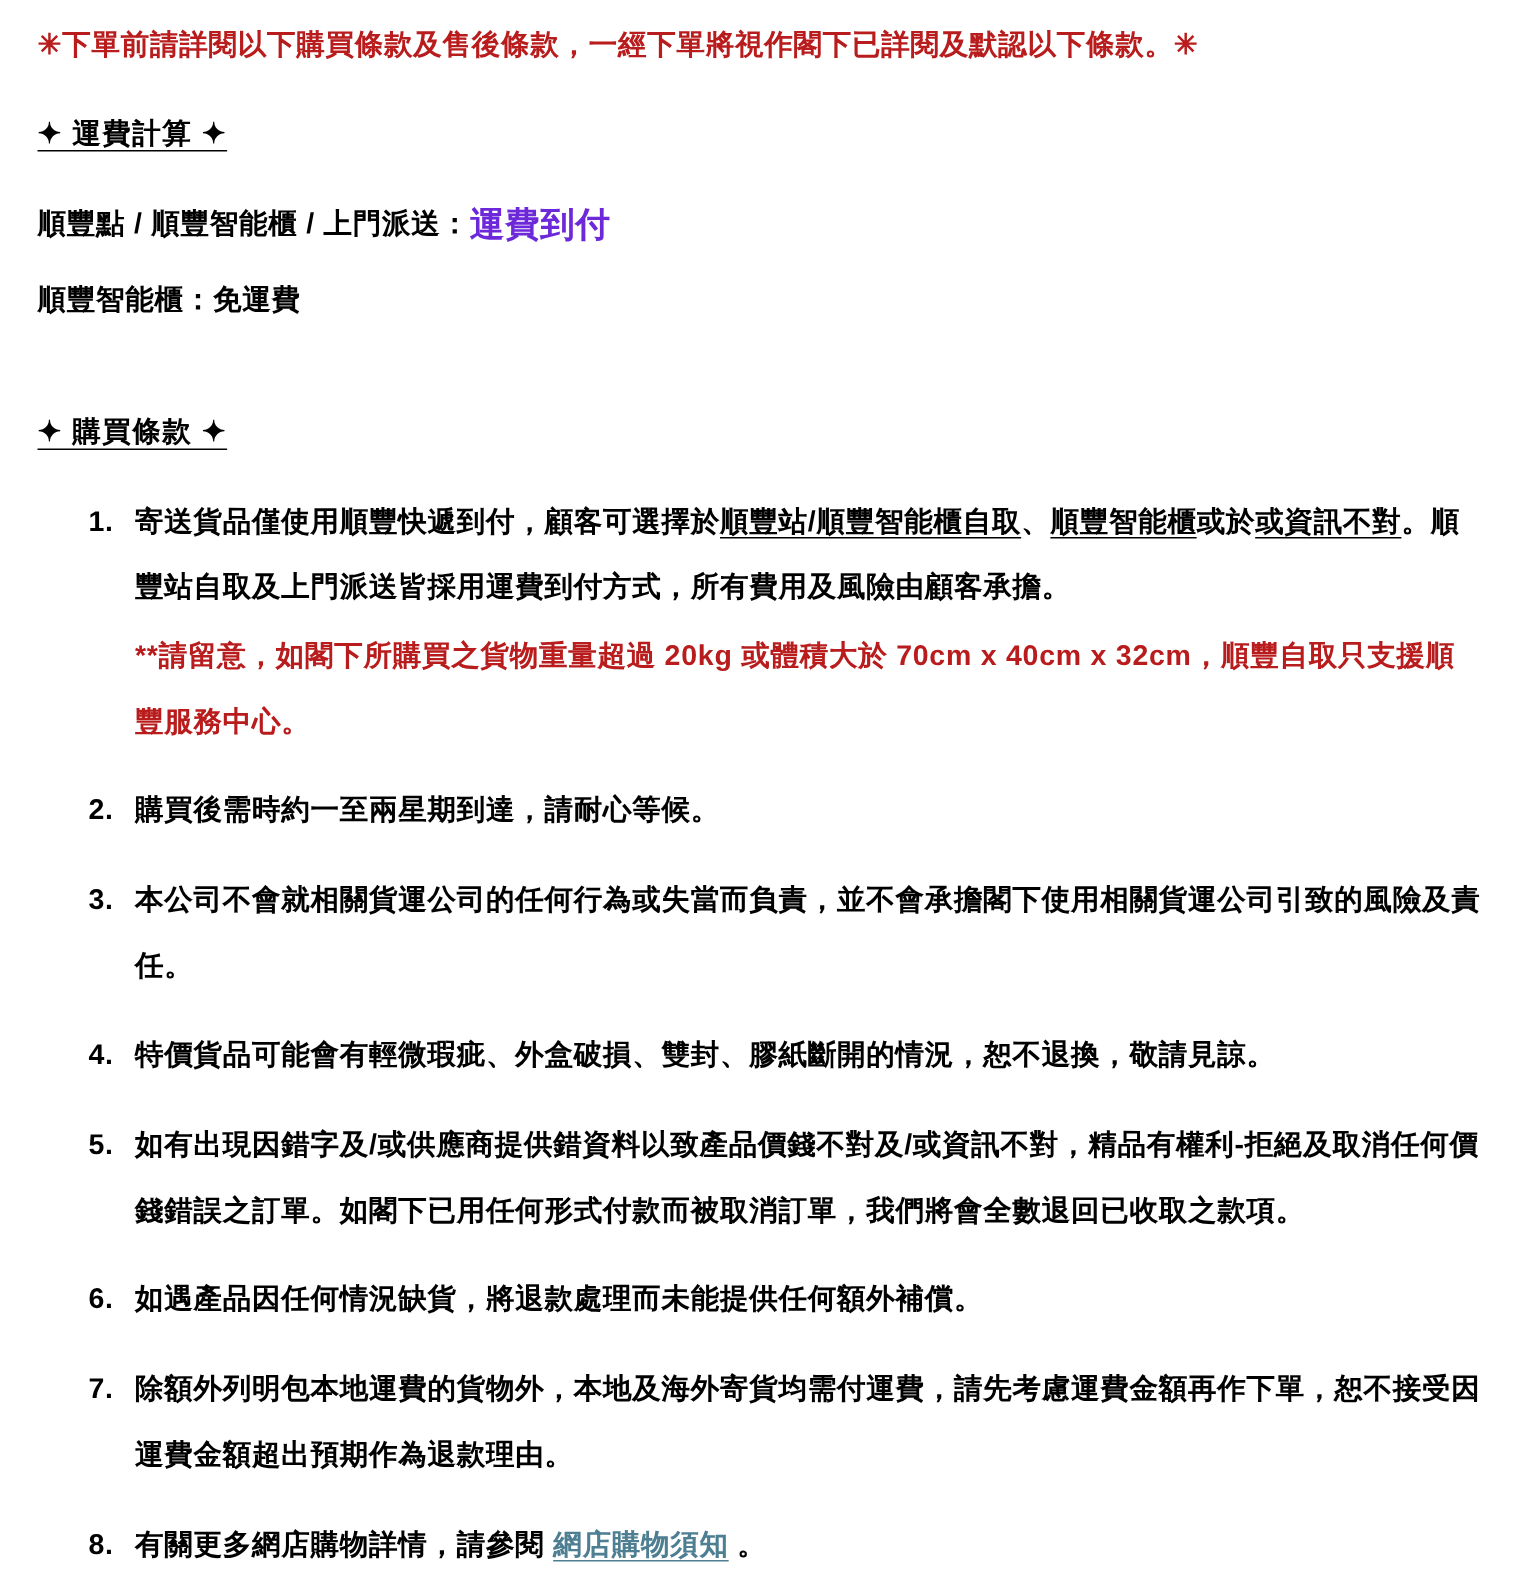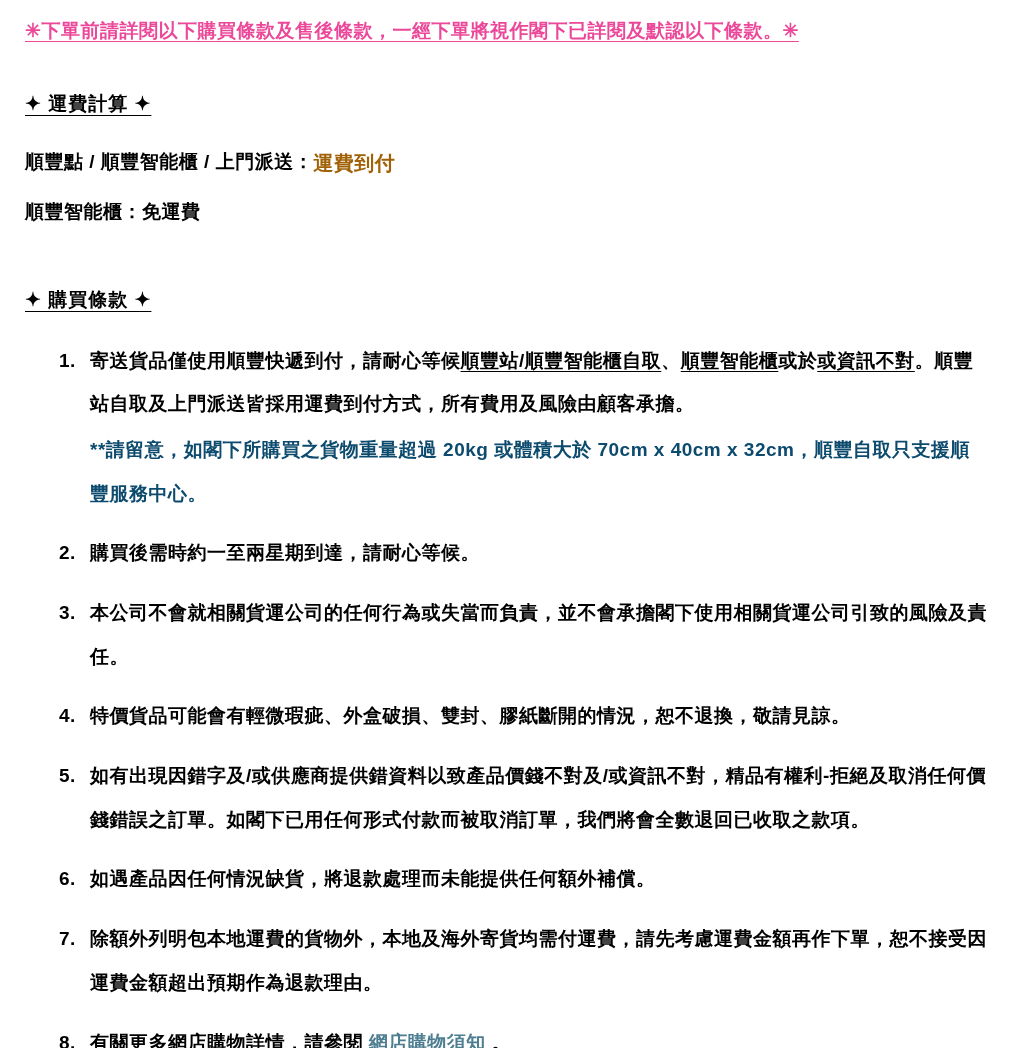--- a/index.html
+++ b/index.html
@@ -14,44 +14,43 @@
     font-weight: 700;
     color: #000000;
     box-sizing: border-box;
   }
   .page {
     box-sizing: border-box;
     width: 1026px;
     padding: 10px 38px 30px 25px;
   }
   .notice {
-    color: #ec4899;
+    color: #b91c1c;
     font-size: 19px;
     line-height: 1.4;
-    text-decoration: underline;
     text-underline-offset: 4px;
     margin: 8px 0 0 0;
     letter-spacing: 0.5px;
   }
   .section-heading {
     font-size: 19px;
     font-weight: 700;
     text-decoration: underline;
     text-underline-offset: 5px;
-    margin: 46px 0 0 0;
+    margin: 31px 0 0 0;
     letter-spacing: 1px;
   }
   .ship-methods {
     font-size: 19px;
     margin: 32px 0 0 0;
     letter-spacing: 0.5px;
   }
   .cod-highlight {
-    color: #a16207;
-    font-size: 20px;
+    color: #6d28d9;
+    font-size: 23px;
     vertical-align: -2px;
   }
   .ship-pickup {
     font-size: 19px;
     margin: 22px 0 0 0;
     letter-spacing: 0.5px;
   }
   .terms-heading {
     margin-top: 62px;
     text-decoration: underline;
@@ -73,21 +72,21 @@
     top: 0;
   }
   .term p {
     margin: 0;
   }
   .u {
     text-decoration: underline;
     text-underline-offset: 4px;
   }
   .red-note {
-    color: #0c4a6e;
+    color: #b91c1c;
     margin-top: 2px !important;
   }
   a.link {
     color: #4d7e91;
     text-decoration: underline;
     text-underline-offset: 4px;
     cursor: pointer;
   }
 </style>
 </head>
@@ -102,21 +101,21 @@
   <p class="ship-methods"><span>順豐點 / 順豐智能櫃 / 上門派送：</span><span class="cod-highlight">運費到付</span></p>
 
   <p class="ship-pickup">順豐智能櫃：免運費</p>
 
   <h2 class="section-heading terms-heading">✦ 購買條款 ✦</h2>
 
   <div class="term-list">
 
     <div class="term">
       <span class="num">1.</span>
-      <p><span>寄送貨品僅使用順豐快遞到付，請耐心等候</span><span class="u">順豐站/順豐智能櫃自取</span><span>、</span><span class="u">順豐智能櫃</span><span>或於</span><span class="u">或資訊不對</span><span>。順豐站自取及上門派送皆採用運費到付方式，所有費用及風險由顧客承擔。</span></p>
+      <p><span>寄送貨品僅使用順豐快遞到付，顧客可選擇於</span><span class="u">順豐站/順豐智能櫃自取</span><span>、</span><span class="u">順豐智能櫃</span><span>或於</span><span class="u">或資訊不對</span><span>。順豐站自取及上門派送皆採用運費到付方式，所有費用及風險由顧客承擔。</span></p>
       <p class="red-note">**請留意，如閣下所購買之貨物重量超過 20kg 或體積大於 70cm x 40cm x 32cm，順豐自取只支援順豐服務中心。</p>
     </div>
 
     <div class="term">
       <span class="num">2.</span>
       <p>購買後需時約一至兩星期到達，請耐心等候。</p>
     </div>
 
     <div class="term">
       <span class="num">3.</span>

